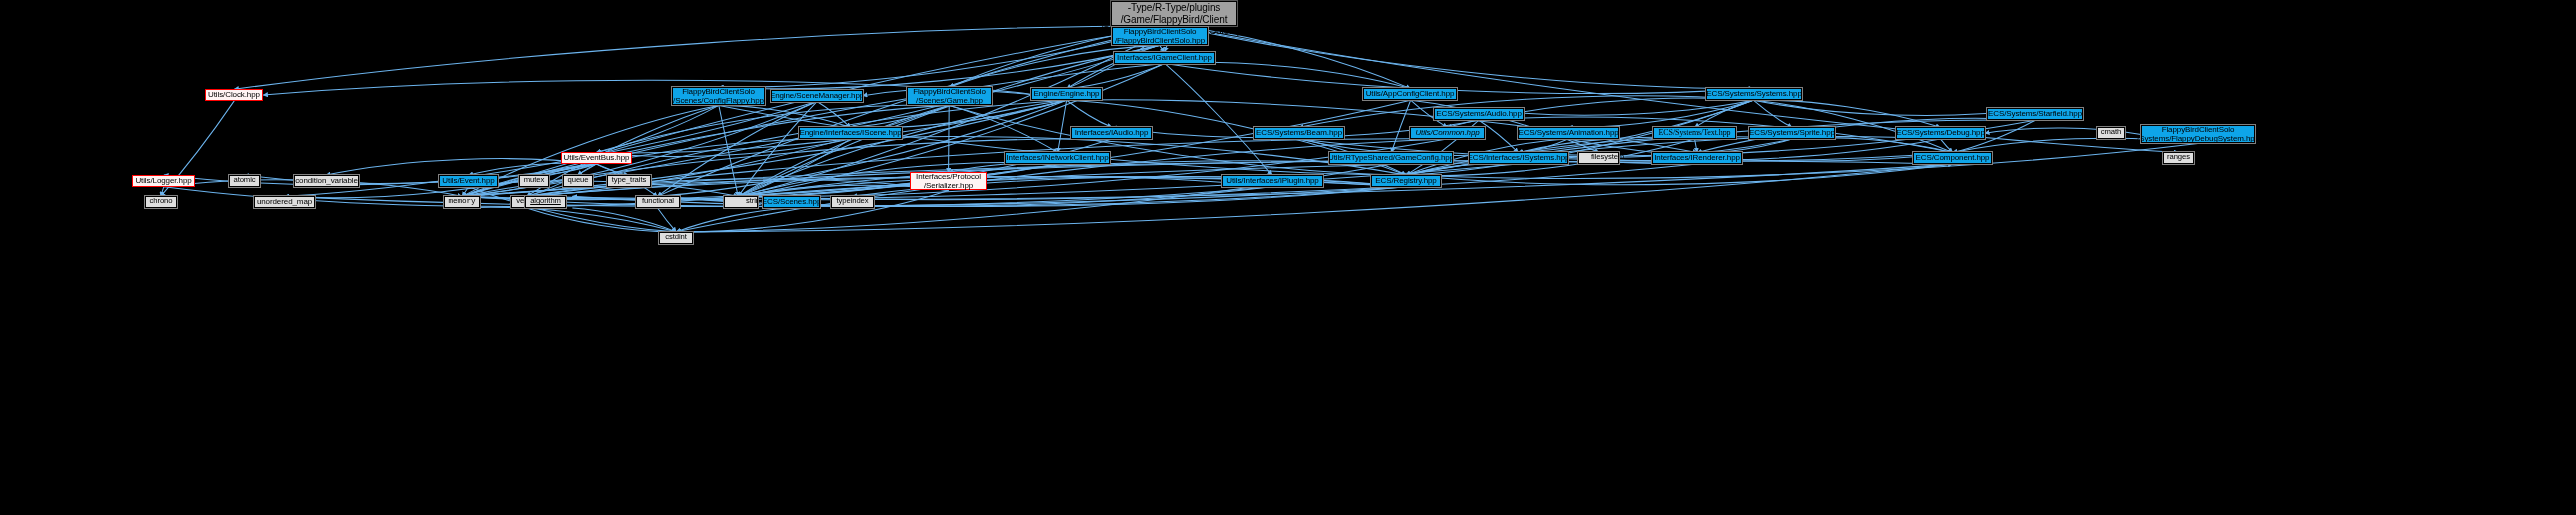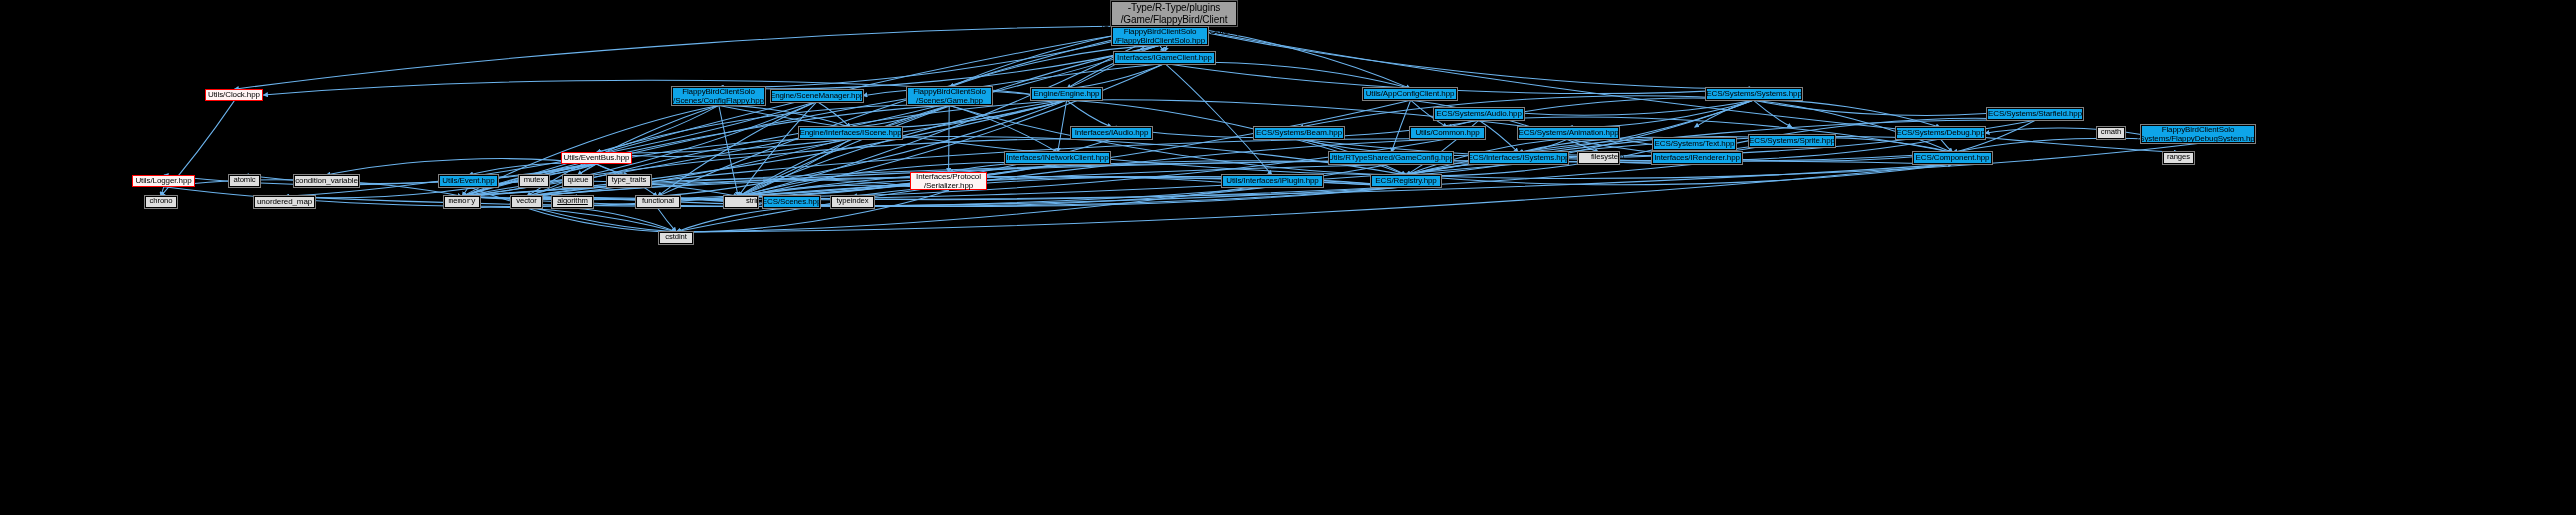--- a/index.html
+++ b/index.html
@@ -217,24 +217,24 @@
     <div class="node " style="left: 672px; top: 87px; width: 93px; height: 18px;">FlappyBirdClientSolo
 /Scenes/ConfigFlappy.hpp</div>
     <div class="node " style="left: 771px; top: 90px; width: 92px; height: 11.6px;">Engine/SceneManager.hpp</div>
     <div class="node " style="left: 907px; top: 87px; width: 85px; height: 18px;">FlappyBirdClientSolo
 /Scenes/Game.hpp</div>
     <div class="node " style="left: 1434px; top: 108px; width: 90px; height: 11.6px;">ECS/Systems/Audio.hpp</div>
     <div class="node " style="left: 1987px; top: 108px; width: 96px; height: 11.6px;">ECS/Systems/Starfield.hpp</div>
     <div class="node " style="left: 799px; top: 127px; width: 103px; height: 11.6px;">Engine/Interfaces/IScene.hpp</div>
     <div class="node " style="left: 1071px; top: 127px; width: 81px; height: 11.6px;">Interfaces/IAudio.hpp</div>
     <div class="node " style="left: 1254px; top: 127px; width: 90px; height: 11.6px;">ECS/Systems/Beam.hpp</div>
-    <div class="node " style="left: 1410px; top: 127px; width: 75px; height: 11.6px;">Utils/Common.hpp</div>
+    <div class="node " style="left: 1410px; top: 127px; width: 75px; height: 11.6px; font-style: italic;">Utils/Common.hpp</div>
     <div class="node " style="left: 1518px; top: 127px; width: 101px; height: 11.6px;">ECS/Systems/Animation.hpp</div>
-    <div class="node " style="left: 1653px; top: 138px; width: 83px; height: 11.6px;">ECS/Systems/Text.hpp</div>
-    <div class="node " style="left: 1749px; top: 127px; width: 86px; height: 11.6px; margin-top: 8px;">ECS/Systems/Sprite.hpp</div>
+    <div class="node " style="left: 1653px; top: 127px; width: 83px; height: 11.6px; font-family: Liberation Serif, serif;">ECS/Systems/Text.hpp</div>
+    <div class="node " style="left: 1749px; top: 127px; width: 86px; height: 11.6px;">ECS/Systems/Sprite.hpp</div>
     <div class="node " style="left: 1896px; top: 127px; width: 89px; height: 11.6px;">ECS/Systems/Debug.hpp</div>
     <div class="node sys tiny" style="left: 2097px; top: 127px; width: 28px; height: 11.6px;">cmath</div>
     <div class="node " style="left: 2141px; top: 125px; width: 114px; height: 18px;">FlappyBirdClientSolo
 /Systems/FlappyDebugSystem.hpp</div>
     <div class="node hl" style="left: 561px; top: 152px; width: 71px; height: 11.6px;">Utils/EventBus.hpp</div>
     <div class="node " style="left: 1005px; top: 152px; width: 105px; height: 11.6px;">Interfaces/INetworkClient.hpp</div>
     <div class="node " style="left: 1329px; top: 152px; width: 124px; height: 11.6px;">Utils/RTypeShared/GameConfig.hpp</div>
     <div class="node " style="left: 1469px; top: 152px; width: 99px; height: 11.6px; text-align: center;">ECS/Interfaces/ISystems.hpp</div>
     <div class="node sys tiny" style="left: 1578px; top: 152px; width: 41px; height: 11.6px; padding-left: 20px;">filesystem</div>
     <div class="node " style="left: 1652px; top: 152px; width: 90px; height: 11.6px;">Interfaces/IRenderer.hpp</div>
@@ -248,20 +248,20 @@
     <div class="node sys tiny" style="left: 563px; top: 175px; width: 30px; height: 11.6px;">queue</div>
     <div class="node sys tiny" style="left: 607px; top: 175px; width: 44px; height: 11.6px;">type_traits</div>
     <div class="node hl" style="left: 910px; top: 172px; width: 77px; height: 18px;">Interfaces/Protocol
 /Serializer.hpp</div>
     <div class="node " style="left: 1222px; top: 175px; width: 101px; height: 11.6px;">Utils/Interfaces/IPlugin.hpp</div>
     <div class="node " style="left: 1371px; top: 175px; width: 70px; height: 11.6px;">ECS/Registry.hpp</div>
     <div class="node sys tiny" style="left: 145px; top: 196px; width: 32px; height: 11.6px;">chrono</div>
     <div class="node sys" style="left: 254px; top: 196px; width: 61px; height: 11.6px;">unordered_map</div>
     <div class="node sys tiny" style="left: 444px; top: 196px; width: 36px; height: 11.6px; font-family: Liberation Mono, monospace;">memory</div>
     <div class="node sys tiny" style="left: 511px; top: 196px; width: 31px; height: 11.6px;">vector</div>
-    <div class="node sys tiny" style="left: 552px; top: 196px; width: 41px; height: 11.6px; text-decoration: underline;">algorithm</div>
+    <div class="node sys tiny" style="left: 525px; top: 196px; width: 41px; height: 11.6px; text-decoration: underline;">algorithm</div>
     <div class="node sys tiny" style="left: 636px; top: 196px; width: 44px; height: 11.6px;">functional</div>
     <div class="node sys tiny" style="left: 724px; top: 196px; width: 28px; height: 11.6px; padding-left: 30px;">string</div>
     <div class="node " style="left: 763px; top: 196px; width: 57px; height: 11.6px;">ECS/Scenes.hpp</div>
     <div class="node sys tiny" style="left: 831px; top: 196px; width: 43px; height: 11.6px;">typeindex</div>
     <div class="node sys tiny" style="left: 659px; top: 232px; width: 34px; height: 11.6px;">cstdint</div>
   </div>
 
 
 </body></html>

